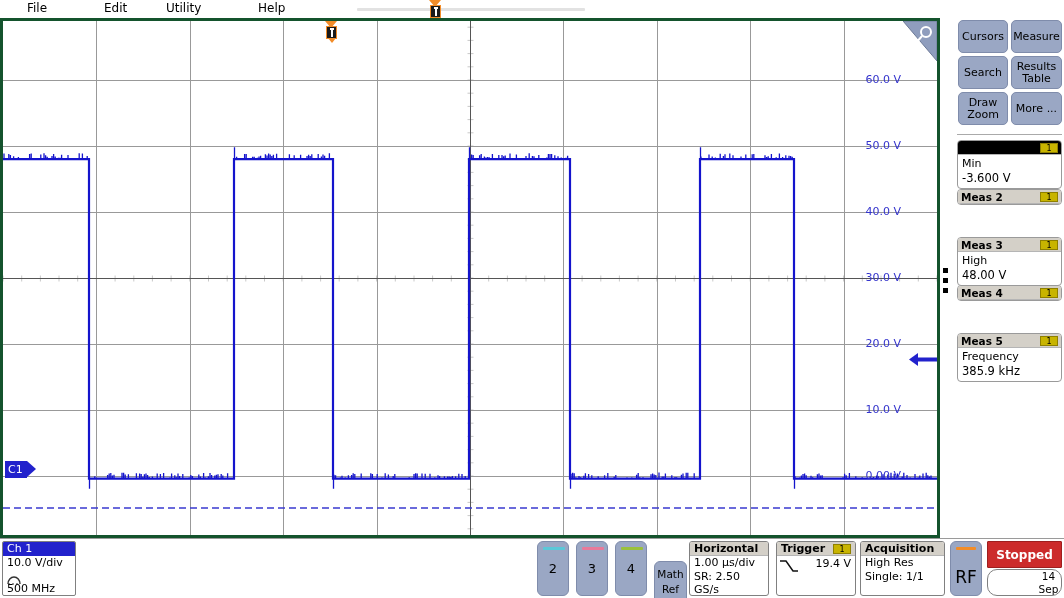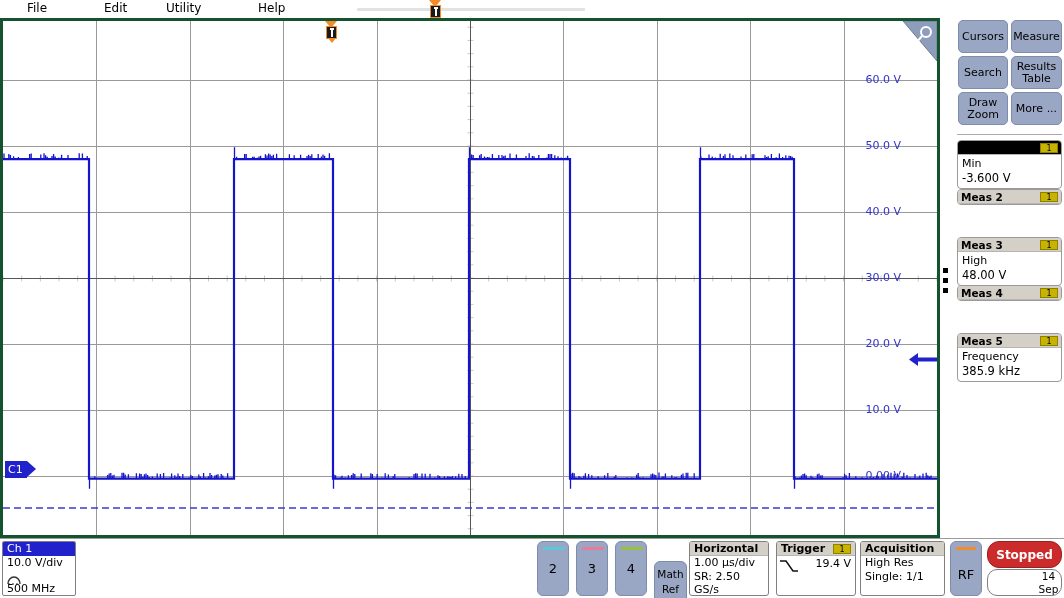--- a/index.html
+++ b/index.html
@@ -292,28 +292,28 @@
     width: 32px; height: 55px;
     background: #9aa7c4; border: 1px solid #7f8cab;
     border-radius: 6px; text-align: center;
   }
   #btn-rf .bar {
     position: absolute; left: 5px; top: 5px;
     width: 20px; height: 3px; background: #F28C28; border-radius: 1px;
   }
   #btn-rf .num {
     position: absolute; left: 0; top: 25px; width: 100%;
-    font-size: 13px; color: #000;
+    font-size: 17px; color: #000;
   }
   #stopped {
     position: absolute; left: 987px; top: 2px;
     width: 75px; height: 27px;
     background: #cc2b2b;
     border: 1px solid #9e1f1f;
-    border-radius: 12px;
+    border-radius: 1px;
     color: #ffffff; font-size: 12px; font-weight: bold;
     display: flex; align-items: center; justify-content: center;
   }
   #datetime {
     position: absolute; left: 987px; top: 30px;
     width: 75px; height: 27px;
     border: 1px solid #808080; border-radius: 10px;
     background: #fff;
     text-align: center;
     padding-left: 48px;

